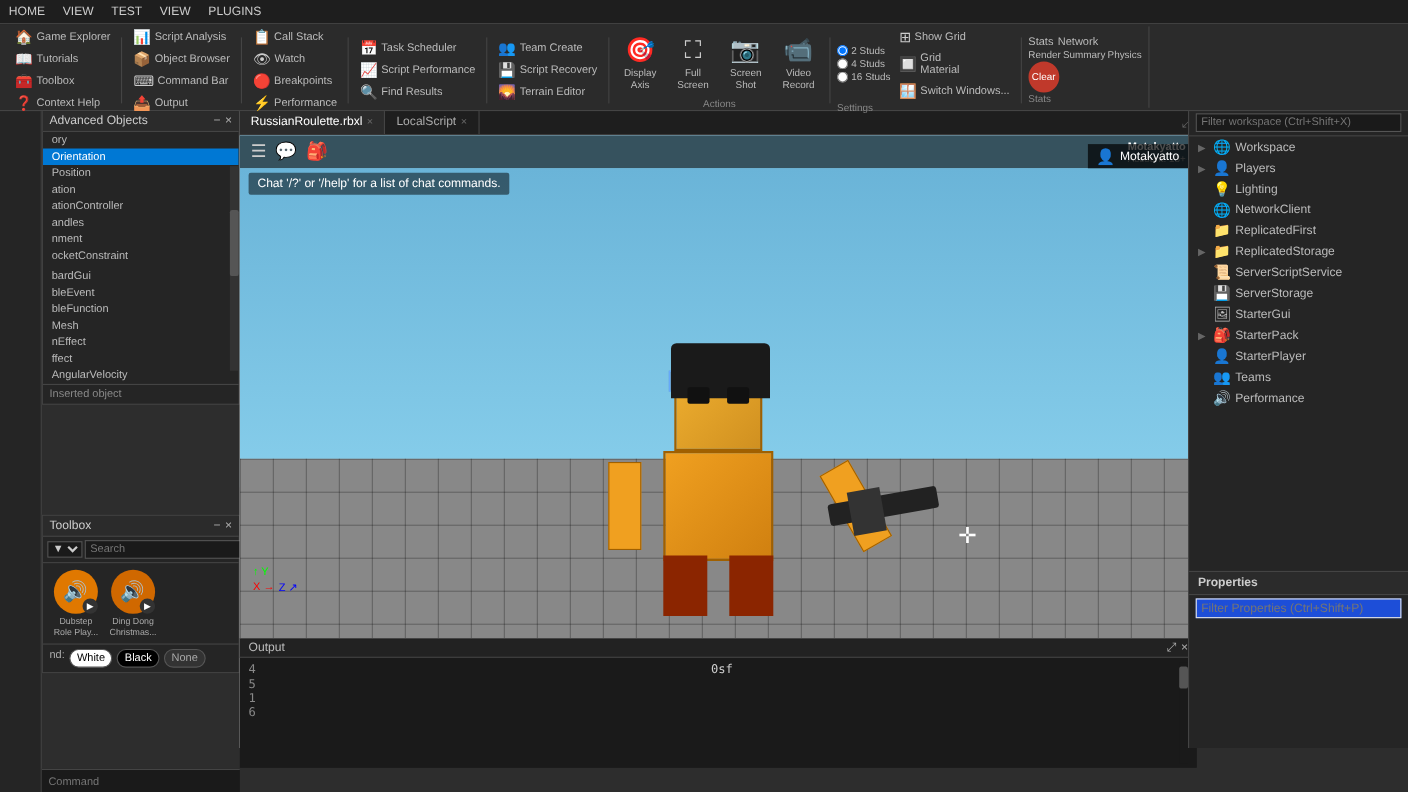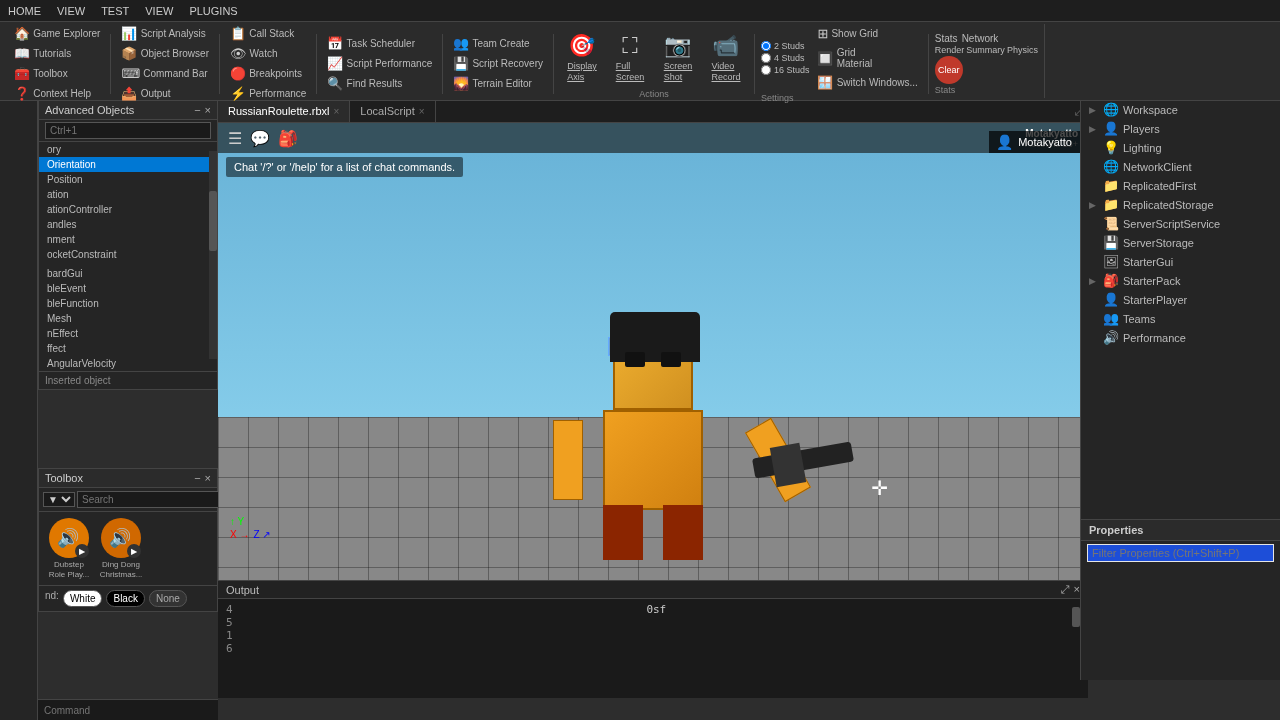--- a/index.html
+++ b/index.html
@@ -13,21 +13,21 @@
     #ribbon { background: #2b2b2b; border-bottom: 1px solid #444; display: flex; flex-direction: column; }
     #ribbon-content { display: flex; height: 78px; align-items: stretch; padding: 2px 4px; gap: 2px; }
     .ribbon-group { display: flex; flex-direction: column; align-items: center; border-right: 1px solid #444; padding: 0 6px; min-width: fit-content; }
     .ribbon-group-items { display: flex; flex: 1; align-items: center; gap: 4px; }
     .ribbon-btn-small { display: flex; align-items: center; gap: 3px; cursor: pointer; padding: 2px 4px; border-radius: 2px; white-space: nowrap; }
     .ribbon-btn-small .icon { font-size: 13px; }
     .ribbon-btn-small .label { font-size: 10px; color: #bbb; }
     .ribbon-col { display: flex; flex-direction: column; gap: 1px; justify-content: center; }
     .ribbon-large-btn { display: flex; flex-direction: column; align-items: center; justify-content: center; cursor: pointer; padding: 4px 6px; border-radius: 2px; height: 60px; min-width: 44px; }
     .ribbon-large-btn .icon { font-size: 22px; margin-bottom: 2px; }
-    .ribbon-large-btn .label { font-size: 9px; color: #bbb; line-height: 1.2; text-decoration: underline; }
+    .ribbon-large-btn .label { font-size: 9px; color: #bbb; text-align: center; line-height: 1.2; }
 
     
     #left-panel { position: absolute; left: 0; top: 22px; width: 38px; background: #252525; border-right: 1px solid #444; height: calc(720px - 22px); display: flex; align-items: flex-start; justify-content: center; padding-top: 6px; }
     #properties-btn { writing-mode: vertical-rl; transform: rotate(180deg); color: #bbb; font-size: 11px; cursor: pointer; padding: 4px; }
 
     
     #adv-objects { position: absolute; left: 38px; top: 100px; width: 180px; background: #252525; border: 1px solid #444; display: flex; flex-direction: column; }
     #adv-objects-header { display: flex; justify-content: space-between; align-items: center; padding: 3px 6px; background: #2b2b2b; border-bottom: 1px solid #444; font-size: 11px; color: #ccc; }
     #adv-objects-header .controls { display: flex; gap: 4px; }
     #adv-objects-search { padding: 2px 6px; border-bottom: 1px solid #444; }
@@ -320,23 +320,20 @@
 </div>
 
 <div id="adv-objects">
   <div id="adv-objects-header">
     <span>Advanced Objects</span>
     <div class="controls">
       <span style="cursor:pointer;color:#aaa;">−</span>
       <span style="cursor:pointer;color:#aaa;">×</span>
     </div>
   </div>
-  <div id="adv-objects-search">
-    <input type="text" placeholder="Ctrl+1" style="">
-  </div>
   <div id="adv-objects-list">
     <div class="item">ory</div>
     <div class="item selected">Orientation</div>
     <div class="item">Position</div>
     <div class="item">ation</div>
     <div class="item">ationController</div>
     <div class="item">andles</div>
     <div class="item">nment</div>
     <div class="item">ocketConstraint</div>
     <div class="item"></div>
@@ -513,20 +510,23 @@
     </div>
 
     <div style="width:8px;background:#1a1a1a;display:flex;flex-direction:column;">
       <div style="background:#555;height:20px;border-radius:2px;margin-top:4px;"></div>
     </div>
   </div>
 </div>
 
 <div id="right-panel">
   <div id="explorer-section">
+    <div id="explorer-search">
+      <input type="text" placeholder="Filter workspace (Ctrl+Shift+X)" style="">
+    </div>
     <div id="explorer-tree">
       <div class="tree-item">
         <span class="arrow">▶</span>
         <span class="tree-icon">🌐</span>
         <span class="name">Workspace</span>
       </div>
       <div class="tree-item">
         <span class="arrow">▶</span>
         <span class="tree-icon">👤</span>
         <span class="name">Players</span>

